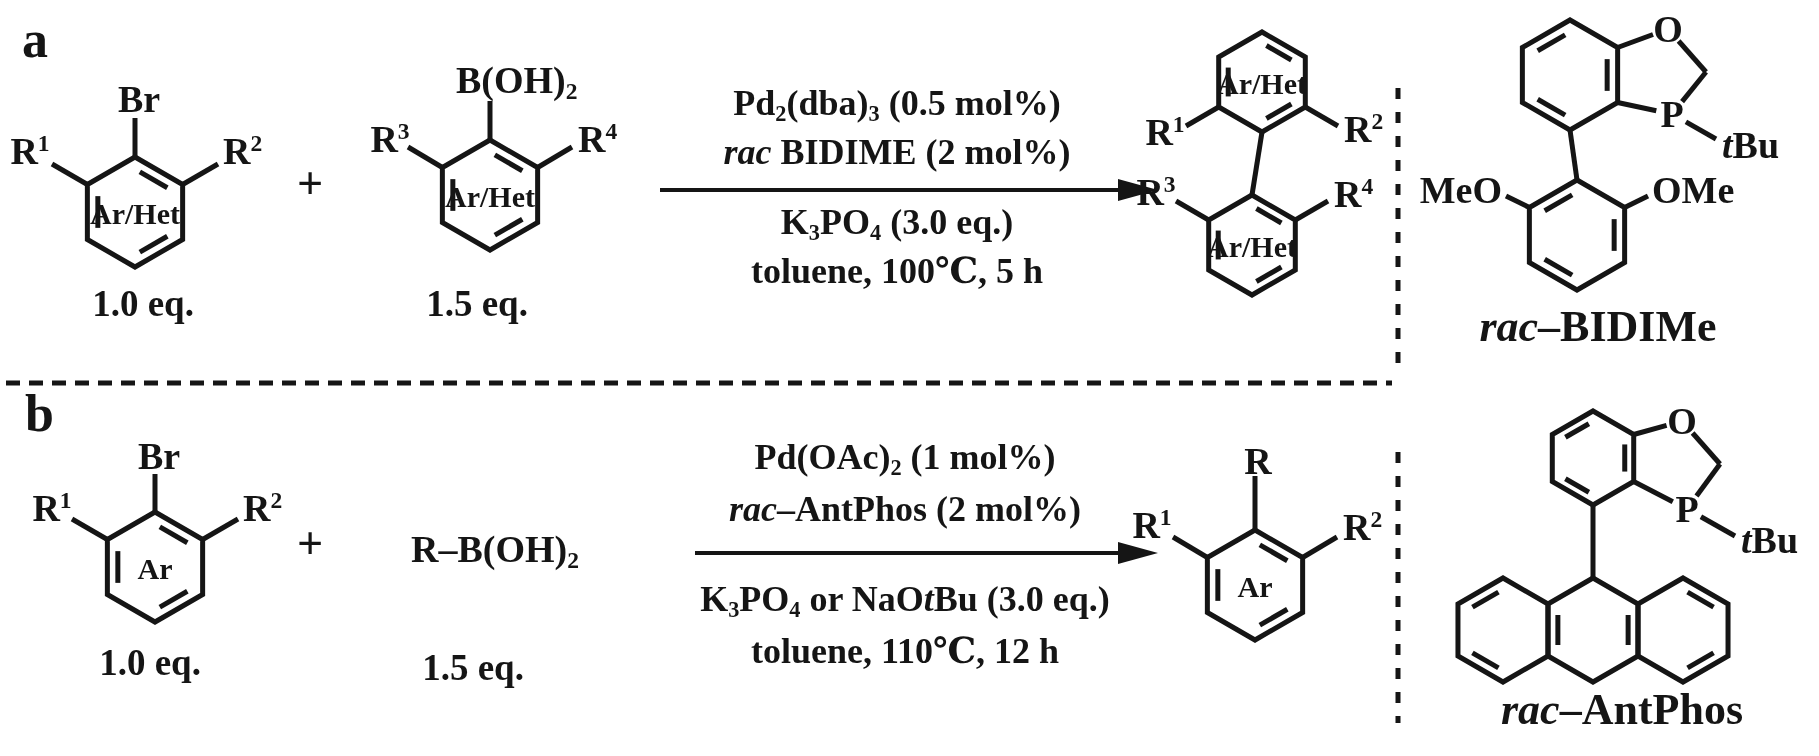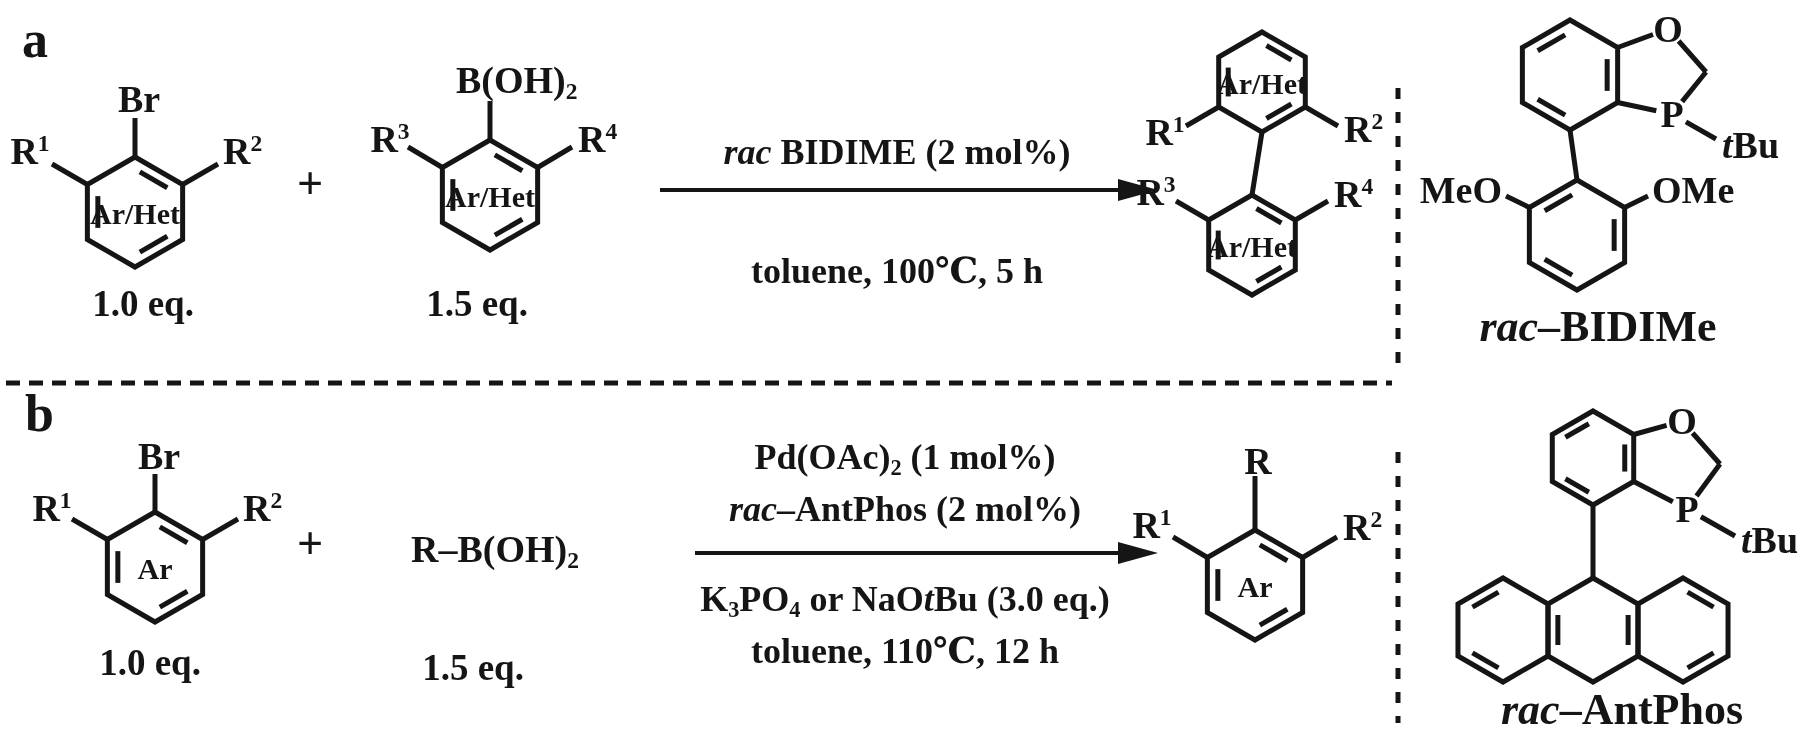--- a/index.html
+++ b/index.html
@@ -128,21 +128,23 @@
   <div class="t cc eq" style="left:143px;top:303px">1.0 eq.</div>
 
   <div class="t cc plus" style="left:310px;top:184px">+</div>
 
   <div class="t lc atom" style="left:456px;top:82px"><span>B(OH)</span><sub>2</sub></div>
   <div class="t cc atom" style="left:390px;top:139px"><span>R</span><sup>3</sup></div>
   <div class="t lc atom" style="left:578px;top:139px"><span>R</span><sup>4</sup></div>
   <div class="t cc ringlbl" style="left:490px;top:197px">Ar/Het</div>
   <div class="t cc eq" style="left:477px;top:303px">1.5 eq.</div>
 
+  <div class="t cc cond" style="left:897px;top:105px"><span>Pd</span><sub>2</sub><span>(dba)</span><sub>3</sub><span> (0.5 mol%)</span></div>
   <div class="t cc cond" style="left:897px;top:152px"><span class="it">rac</span><span> BIDIME (2 mol%)</span></div>
+  <div class="t cc cond" style="left:897px;top:224px"><span>K</span><sub>3</sub><span>PO</span><sub>4</sub><span> (3.0 eq.)</span></div>
   <div class="t cc cond" style="left:897px;top:271px">toluene, 100℃, 5 h</div>
 
   <div class="t cc atom" style="left:1165px;top:132px"><span>R</span><sup>1</sup></div>
   <div class="t lc atom" style="left:1344px;top:129px"><span>R</span><sup>2</sup></div>
   <div class="t cc atom" style="left:1156px;top:192px"><span>R</span><sup>3</sup></div>
   <div class="t lc atom" style="left:1334px;top:194px"><span>R</span><sup>4</sup></div>
   <div class="t cc ringlbl" style="left:1262px;top:84px">Ar/Het</div>
   <div class="t cc ringlbl" style="left:1252px;top:247px">Ar/Het</div>
 
   <div class="t cc atom" style="left:1668px;top:29px">O</div>

